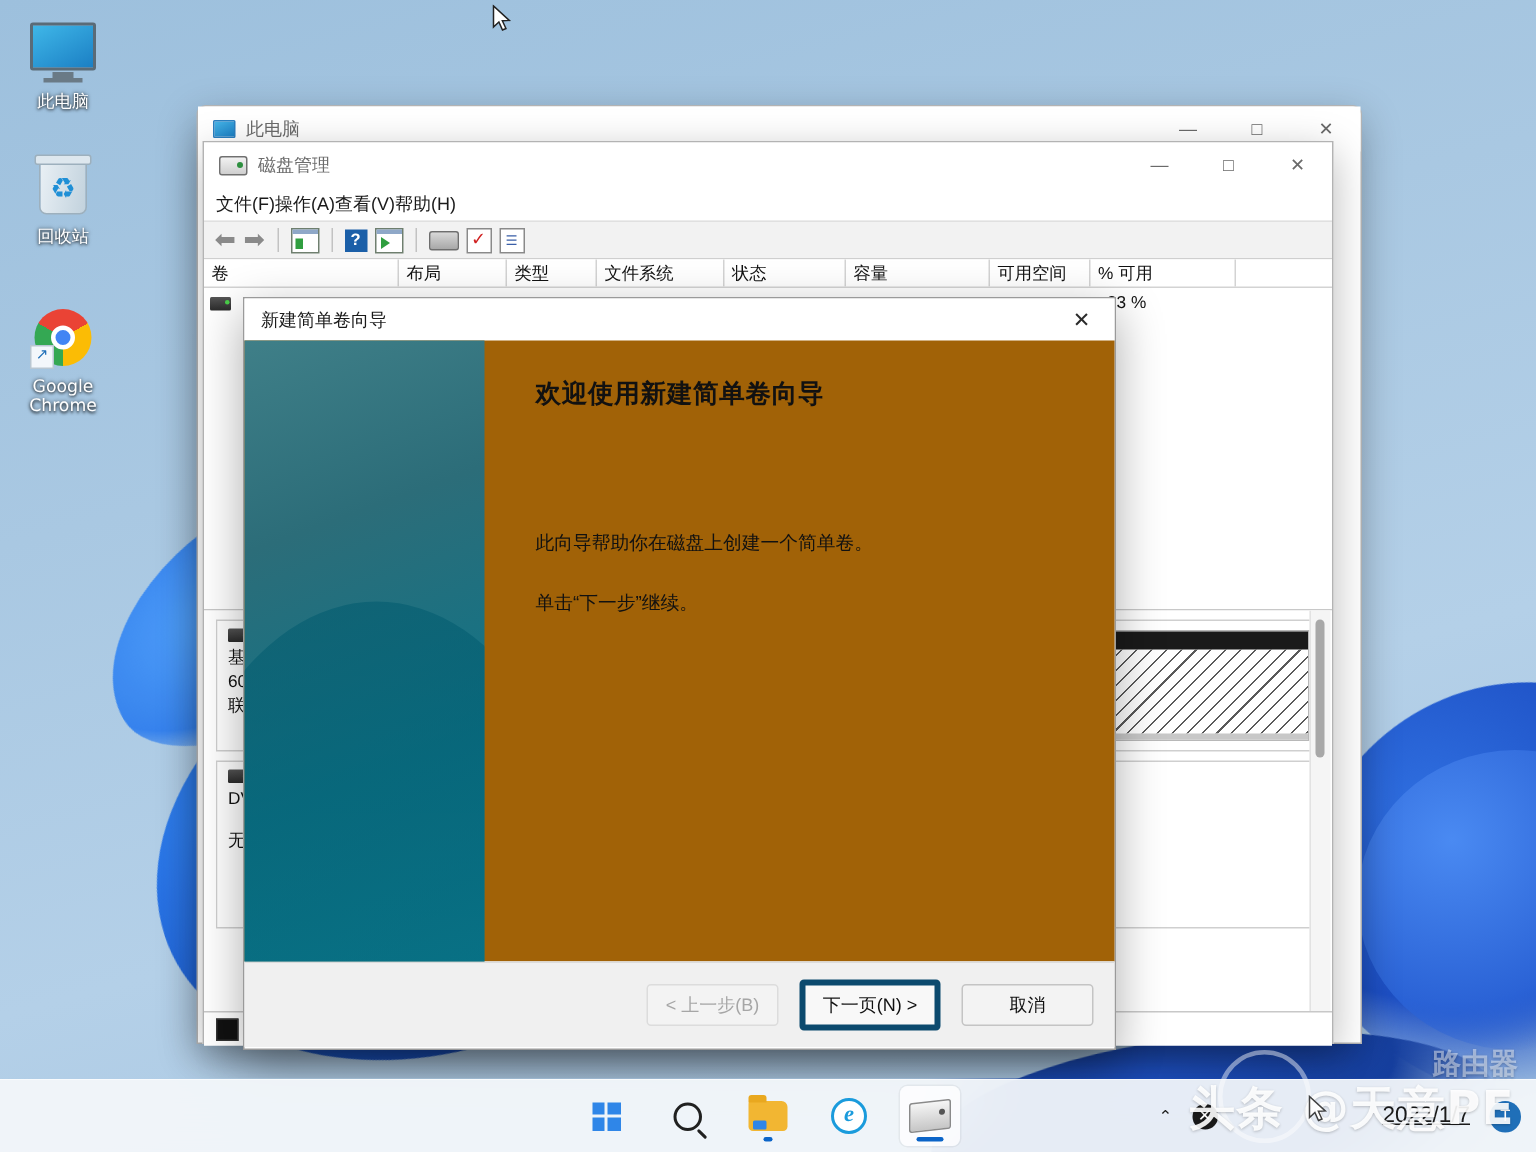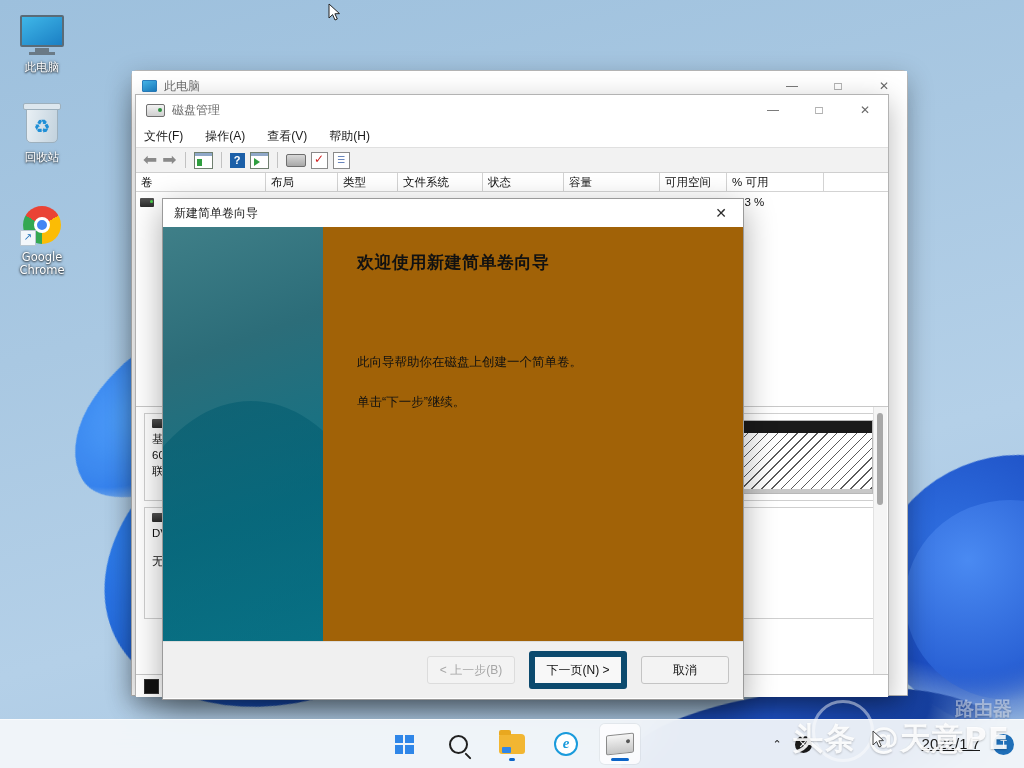--- a/index.html
+++ b/index.html
@@ -70,21 +70,21 @@
   #explorer{left:131px;top:70px;width:775px;height:624px;border-radius:6px 6px 0 0;}
   .pc-ico{width:15px;height:12px;border:1.5px solid #2a7fc0;border-radius:1px;
      background:linear-gradient(150deg,#46b5e8,#1b7fc4);box-sizing:border-box;}
 
   
   #diskmgmt{left:135px;top:94px;width:752px;height:600px;}
   .dm-ico{width:17px;height:11px;background:linear-gradient(#f2f2f2,#cfcfcf);
      border:1px solid #707070;border-radius:2px;position:relative;}
   .dm-ico:after{content:"";position:absolute;right:2px;top:3px;width:4px;height:4px;
      border-radius:50%;background:#2d8f3f;}
-  .menubar{height:22px;display:flex;align-items:center;padding:0 8px;gap:22px;
+  .menubar{height:22px;display:flex;align-items:center;padding:0 8px;
      font-size:12px;color:#1a1a1a;background:#fff;}
   .menubar span{cursor:default;}
   .toolbar{height:24px;display:flex;align-items:center;gap:5px;padding:0 7px;
      background:#f2f2f2;border-top:1px solid #e0e0e0;border-bottom:1px solid #cfcfcf;}
   .tb-sep{width:1px;height:16px;background:#c2c2c2;margin:0 3px;}
   .arrow{font-size:17px;color:#8a8a8a;line-height:18px;}
   .tbicon{width:17px;height:15px;border:1px solid #6f7f6f;background:#fff;position:relative;
      display:inline-block;}
   .tbicon:before{content:"";position:absolute;left:0;right:0;top:0;height:3px;background:#8fa8c8;}
   .tbicon.g:after{content:"";position:absolute;left:2px;bottom:2px;width:5px;height:7px;background:#2f9e3f;}
@@ -140,21 +140,21 @@
   .wiz-content{flex:1;padding:24px 26px 0 34px;}
   .wiz-h1{font-size:17px;font-weight:bold;color:#111;letter-spacing:.5px;}
   .wiz-p{font-size:12.5px;color:#111;margin-top:20px;line-height:20px;}
   .wiz-p.first{margin-top:78px;}
   .wiz-footer{height:56px;background:#f0f0f0;border-top:1px solid #dcdcdc;
      display:flex;align-items:center;justify-content:flex-end;gap:14px;padding-right:14px;}
   .btn{min-width:86px;height:26px;font-size:12px;background:#f3f3f3;border:1px solid #c4c4c4;
      border-radius:3px;color:#111;display:flex;align-items:center;justify-content:center;cursor:default;
      font-family:"Liberation Sans","DejaVu Sans",sans-serif;}
   .btn.dis{color:#a6a6a6;background:#f3f3f3;border-color:#dcdcdc;}
-  .btn.pri{border:6px solid #0c4a6e;background:#f8f8f8;}
+  .btn.pri{border:4px solid #0c4a6e;background:#f8f8f8;}
 
   
   #taskbar{position:absolute;left:0;bottom:0;width:1024px;height:48px;
      background:rgba(243,246,250,.94);border-top:1px solid rgba(255,255,255,.6);
      backdrop-filter:blur(18px);display:flex;align-items:center;}
   .tb-center{position:absolute;left:50%;transform:translateX(-50%);display:flex;align-items:center;gap:14px;}
   .tbitem{width:40px;height:40px;display:flex;align-items:center;justify-content:center;
      border-radius:5px;position:relative;}
   .tbitem.active{background:rgba(255,255,255,.75);box-shadow:0 0 0 1px rgba(0,0,0,.05);}
   .tbitem .ind{position:absolute;bottom:3px;left:50%;transform:translateX(-50%);

